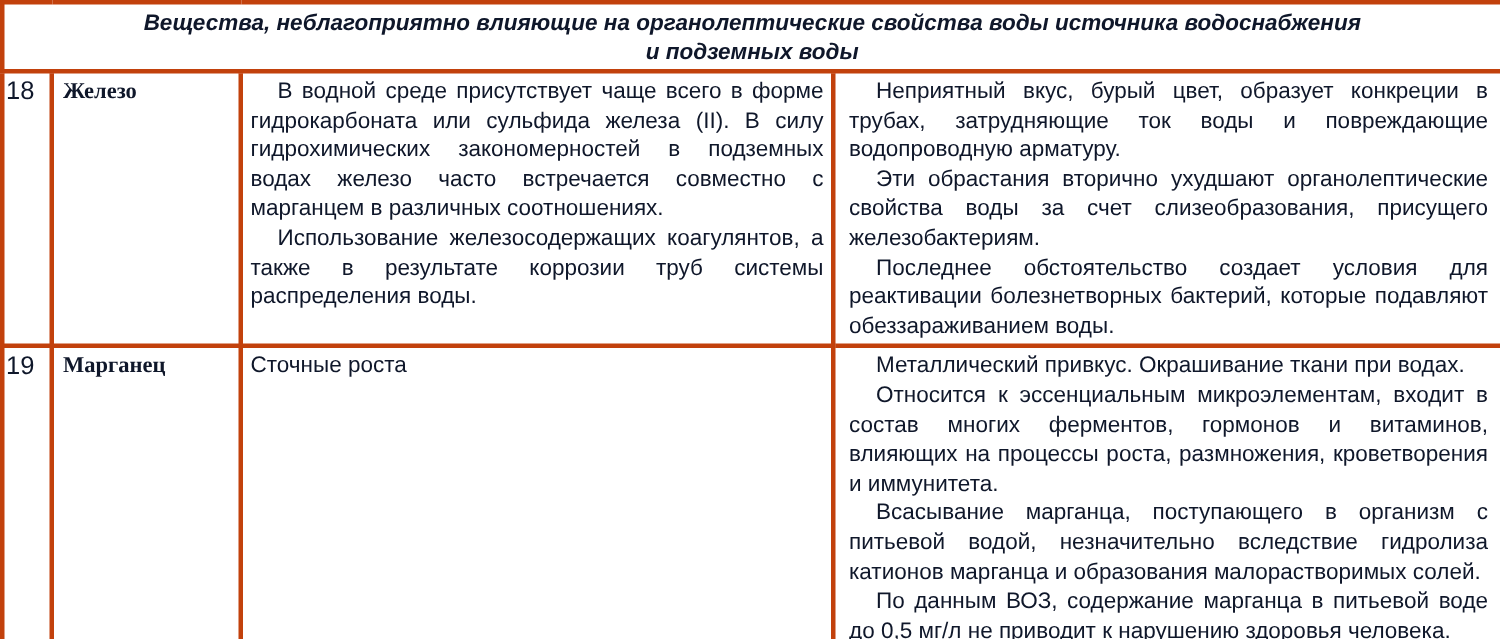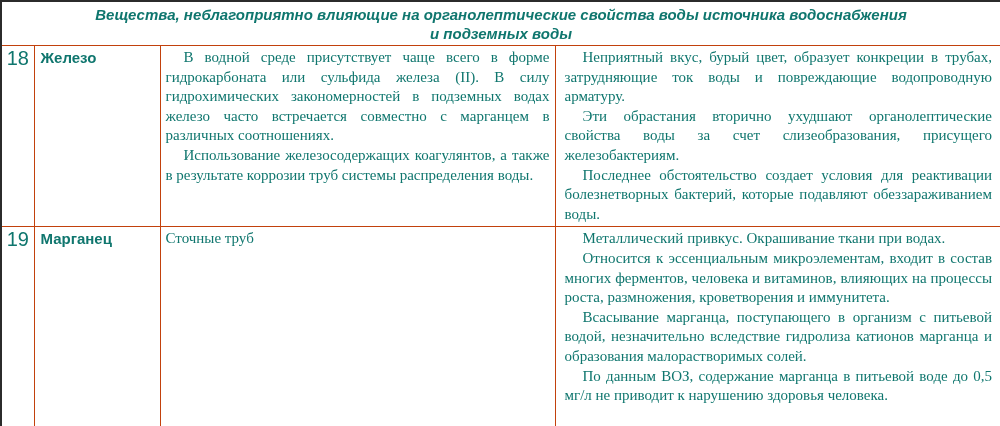--- a/index.html
+++ b/index.html
@@ -12,57 +12,56 @@
     font-family: "Liberation Sans", sans-serif;
   }
   .doc-table {
     border-collapse: collapse;
     table-layout: fixed;
     width: 1000px;
     height: 425px;
     border: 2px solid #2b2b2b;
   }
   .doc-table td {
-    border: 1px solid #c2410c;
+    border: 3px solid #c2410c;
     vertical-align: top;
-    color: #0f766e;
+    color: #0f172a;
     overflow: hidden;
   }
   tr.header-row { height: 43px; }
   tr.row-iron { height: 180px; }
   tr.row-manganese { height: 201px; }
 
   .title-cell {
     text-align: center;
     font-weight: bold;
     font-style: italic;
     color: #262626;
     font-size: 15px;
     line-height: 19px;
     padding: 3px 6px 2px 6px;
   }
   .num-cell {
-    text-align: center;
-    font-size: 20px;
+    font-size: 17px;
     padding-top: 3px;
     line-height: 18px;
   }
   .name-cell {
     font-weight: bold;
     font-size: 15px;
     color: #333333;
     padding: 3px 4px 0 6px;
     line-height: 18px;
+    font-family: Liberation Serif, serif;
   }
   .text-cell {
     font-size: 15px;
     line-height: 19.6px;
     text-align: justify;
     padding: 2px 5px 2px 5px;
-    font-family: Liberation Serif, serif;
   }
   .text-cell.effects {
     padding: 2px 8px 2px 9px;
     margin-left: 15px;
   }
   .text-cell p {
     margin: 0;
     text-indent: 18px;
   }
   .text-cell p.no-indent {
@@ -98,23 +97,23 @@
         <p>Неприятный вкус, бурый цвет, образует конкреции в трубах, затрудняющие ток воды и повреждающие водопроводную арматуру.</p>
         <p>Эти обрастания вторично ухудшают органолептические свойства воды за счет слизеобразования, присущего железобактериям.</p>
         <p>Последнее обстоятельство создает условия для реактивации болезнетворных бактерий, которые подавляют обеззараживанием воды.</p>
       </td>
     </tr>
 
     <tr class="row-manganese">
       <td class="num-cell">19</td>
       <td class="name-cell">Марганец</td>
       <td class="text-cell source">
-        <p class="no-indent">Сточные труб</p>
+        <p class="no-indent">Сточные роста</p>
       </td>
       <td class="text-cell effects">
         <p>Металлический привкус. Окрашивание ткани при водах.</p>
-        <p>Относится к эссенциальным микроэлементам, входит в состав многих ферментов, человека и витаминов, влияющих на процессы роста, размножения, кроветворения и иммунитета.</p>
+        <p>Относится к эссенциальным микроэлементам, входит в состав многих ферментов, гормонов и витаминов, влияющих на процессы роста, размножения, кроветворения и иммунитета.</p>
         <p>Всасывание марганца, поступающего в организм с питьевой водой, незначительно вследствие гидролиза катионов марганца и образования малорастворимых солей.</p>
         <p>По данным ВОЗ, содержание марганца в питьевой воде до 0,5 мг/л не приводит к нарушению здоровья человека.</p>
       </td>
     </tr>
   </tbody>
 </table>
 
 </body></html>

